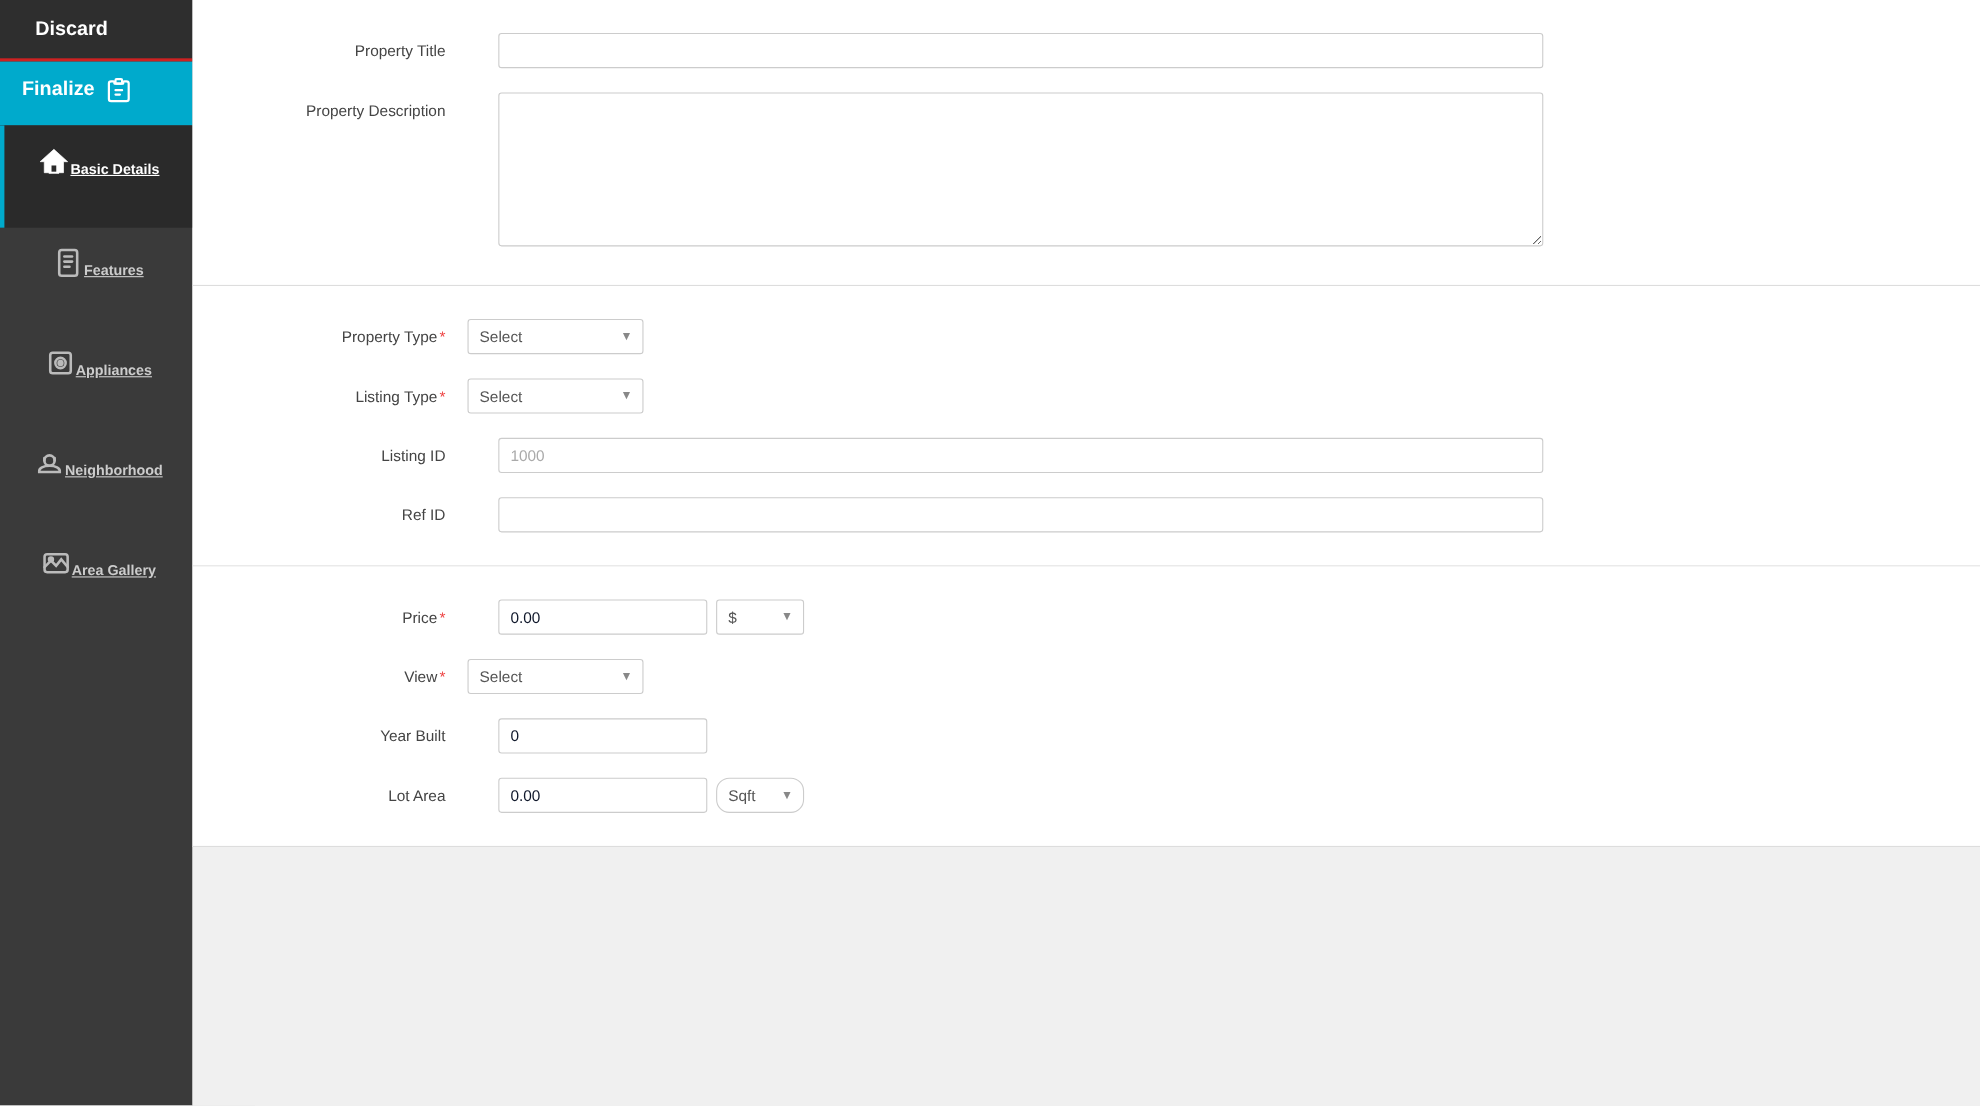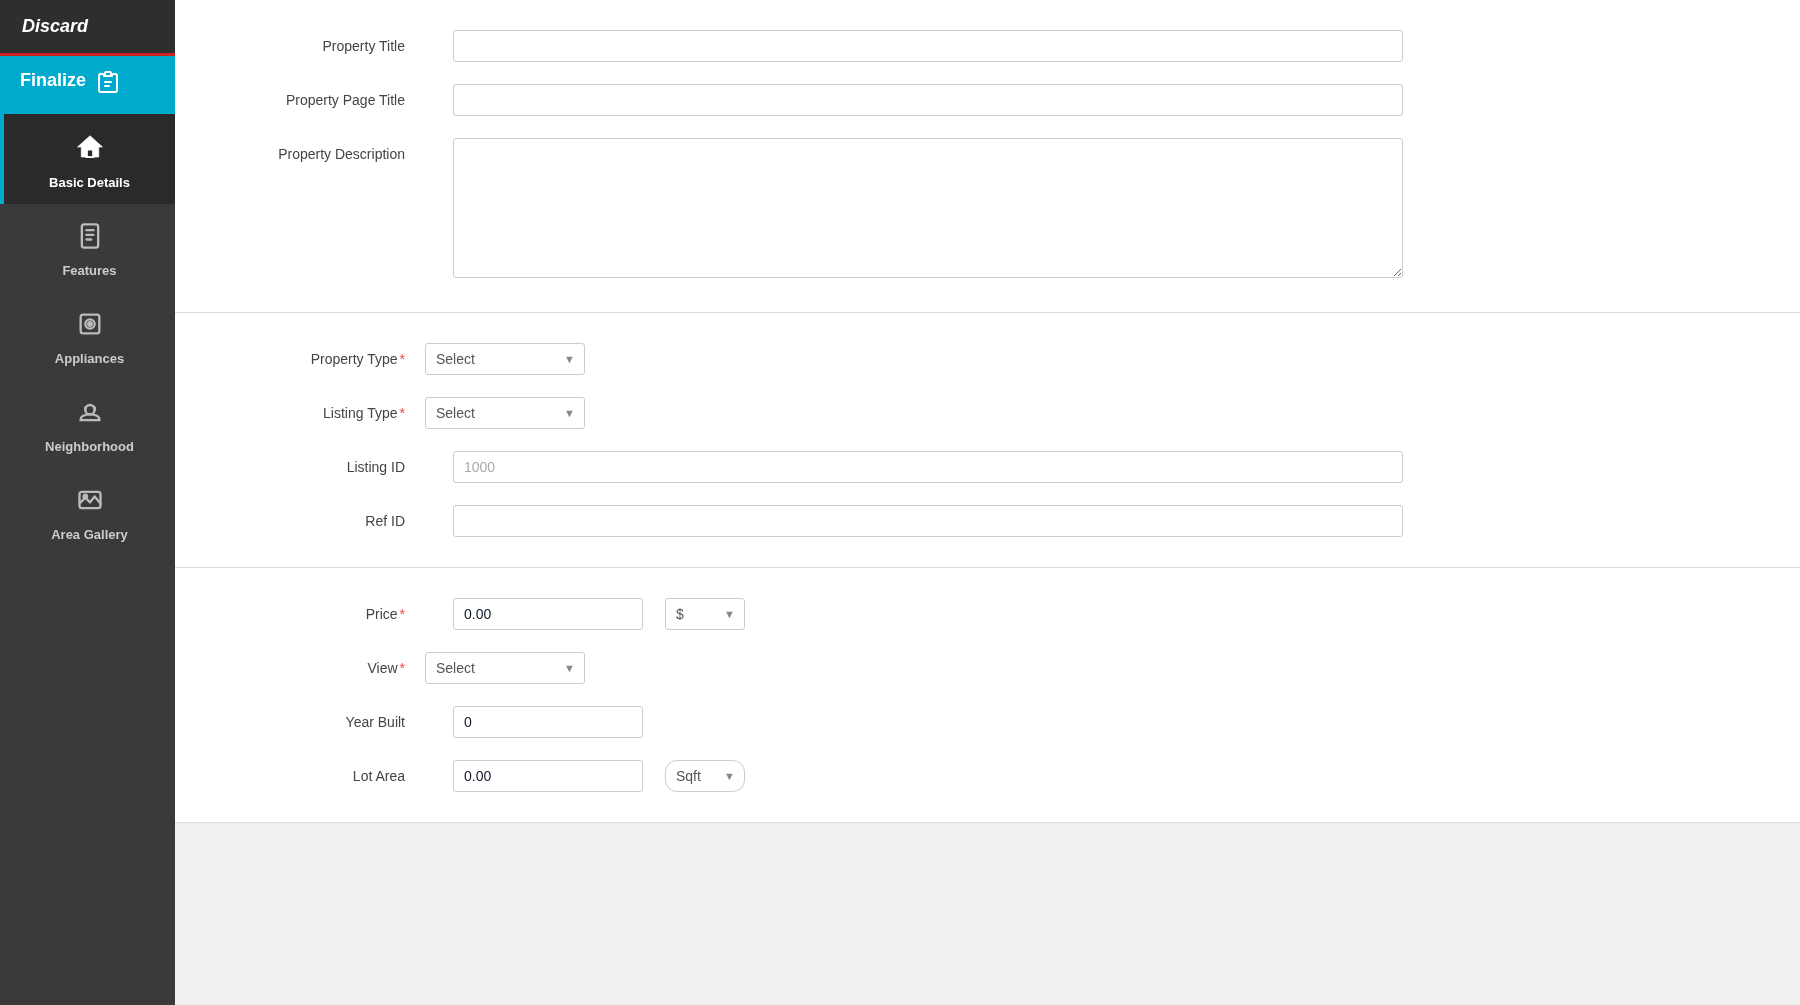--- a/index.html
+++ b/index.html
@@ -20,25 +20,24 @@
       flex-direction: column;
       align-items: stretch;
       height: 100%;
     }
 
     .sidebar-discard {
       background: #2e2e2e;
       color: #fff;
       font-size: 18px;
       font-weight: 600;
-      padding: 16px 22px;
+      padding: 16px 32px;
       border-bottom: 3px solid #cc2222;
       cursor: pointer;
       text-align: left;
-      font-style: italic;
     }
 
     .sidebar-finalize {
       background: #00aacc;
       color: #fff;
       font-size: 18px;
       font-weight: 600;
       padding: 14px 20px;
       display: flex;
       align-items: flex-start;
@@ -50,28 +49,29 @@
     }
 
     .sidebar-nav {
       display: flex;
       flex-direction: column;
       flex: 1;
     }
 
     .sidebar-item {
       display: flex;
-      flex-direction: column;
+      flex-direction: row;
       align-items: center;
       justify-content: center;
-      padding: 18px 10px 14px;
+      padding: 18px 10px 32px;
       cursor: pointer;
       border-left: 4px solid transparent;
       color: #ccc;
       text-align: center;
+      text-decoration: underline;
     }
     .sidebar-item.active {
       background: #2a2a2a;
       border-left: 4px solid #00aacc;
       color: #fff;
     }
     .sidebar-item .icon {
       font-size: 28px;
       margin-bottom: 6px;
       display: block;
@@ -169,21 +169,21 @@
       color: #888;
       pointer-events: none;
     }
 
     .input-narrow {
       width: 190px;
     }
 
     .input-inline-group {
       display: flex;
-      gap: 22px;
+      gap: 8px;
       align-items: flex-start;
     }
     .input-inline-group input {
       width: 190px;
     }
 
     
     input[type="number"] {
       width: 190px;
     }
@@ -278,26 +278,20 @@
 
   <div class="form-section">
 
     <div class="form-row">
       <label class="form-label">Property Title</label>
       <div class="form-control">
         <input type="text" value="" style="">
       </div>
     </div>
 
-    <div class="form-row">
-      <label class="form-label">Property Page Title</label>
-      <div class="form-control">
-        <input type="text" value="" style="">
-      </div>
-    </div>
 
     <div class="form-row">
       <label class="form-label">Property Description</label>
       <div class="form-control">
         <textarea style=""></textarea>
       </div>
     </div>
 
   </div>
 

